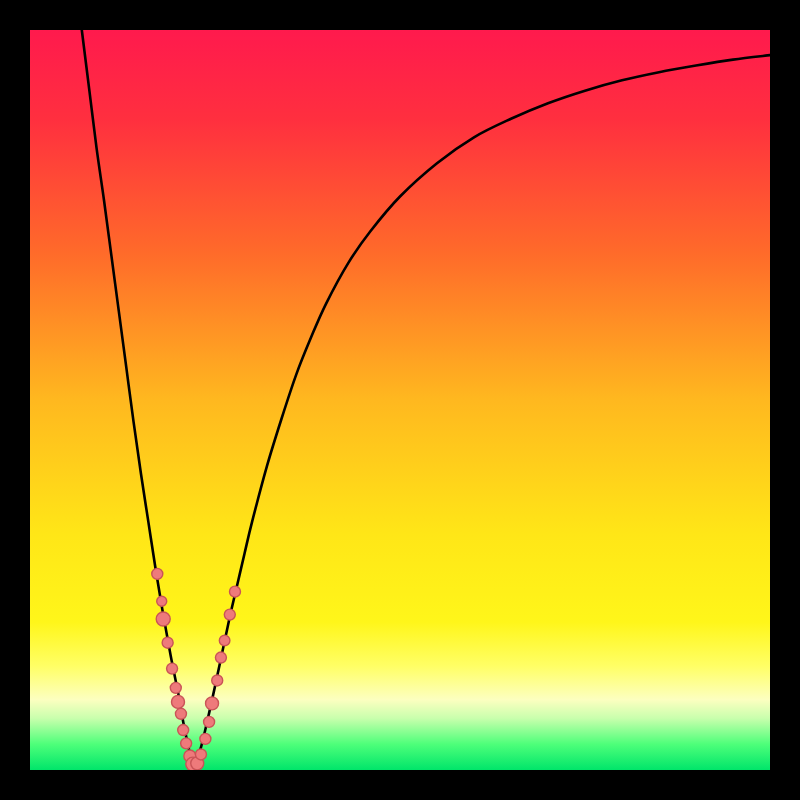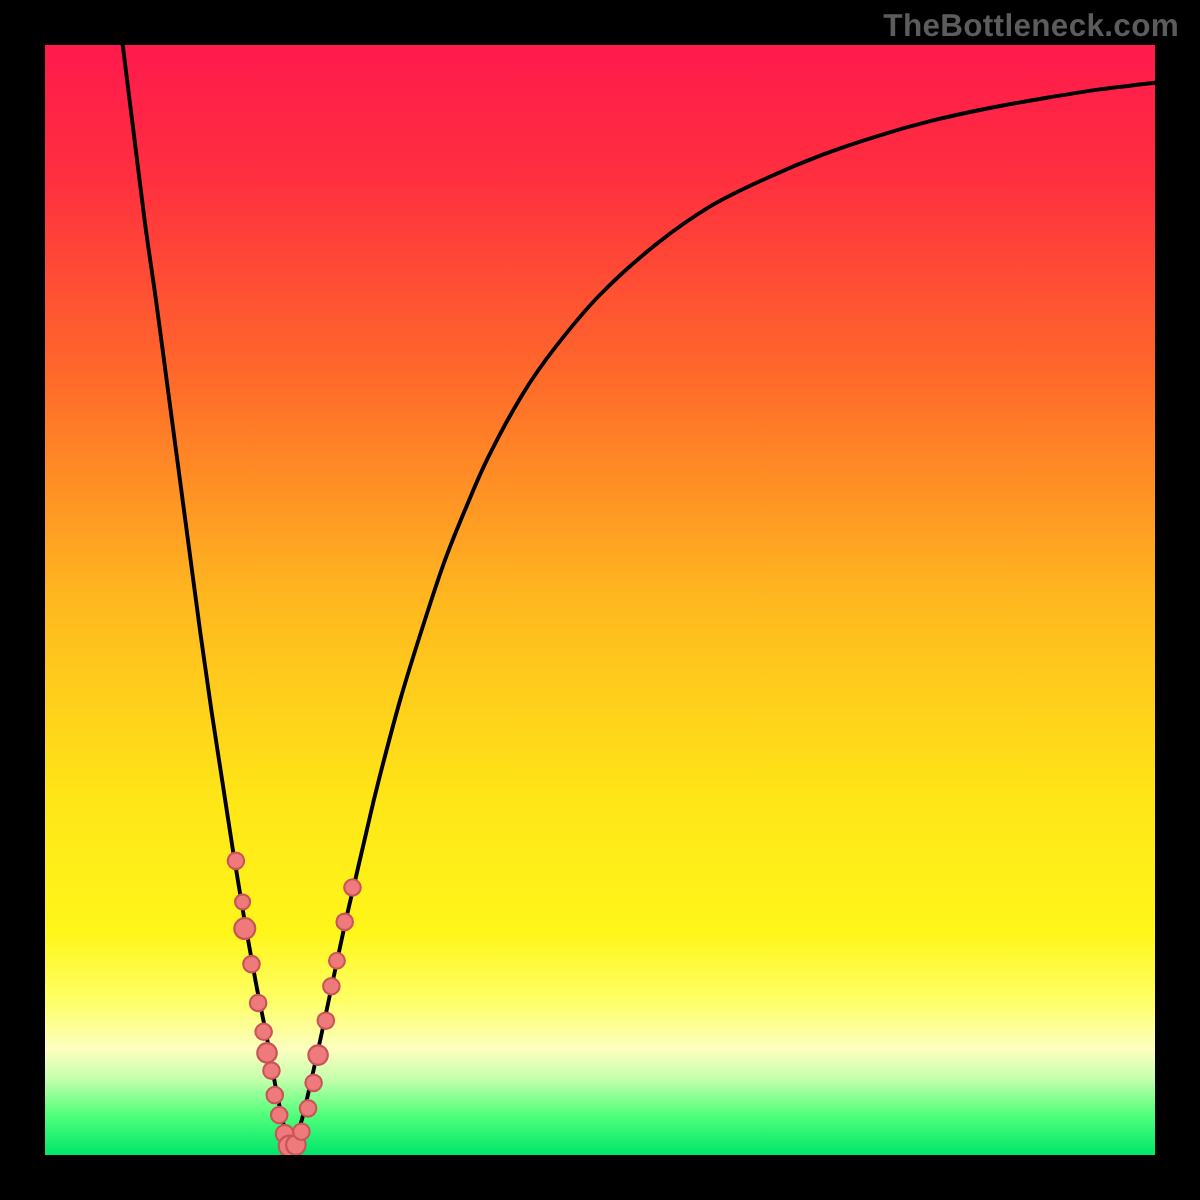--- a/index.html
+++ b/index.html
@@ -55,21 +55,20 @@
     fill: #ee7a7b;
     stroke: #c95457;
     stroke-width: 1.4;
   }
 </style>
 </head>
 <body>
 
 <div class="frame">
 
-  <div class="watermark">TheBottleneck.com</div>
 
   <div class="plot-area">
     <svg class="gradient" viewBox="0 0 740 740" preserveAspectRatio="none">
       <defs>
         <linearGradient id="bg-grad" x1="0" y1="0" x2="0" y2="1">
             <stop offset="0%" stop-color="#ff1a4d"></stop>
             <stop offset="12%" stop-color="#ff2f3f"></stop>
             <stop offset="30%" stop-color="#ff6a2a"></stop>
             <stop offset="50%" stop-color="#ffb81f"></stop>
             <stop offset="68%" stop-color="#ffe617"></stop>

